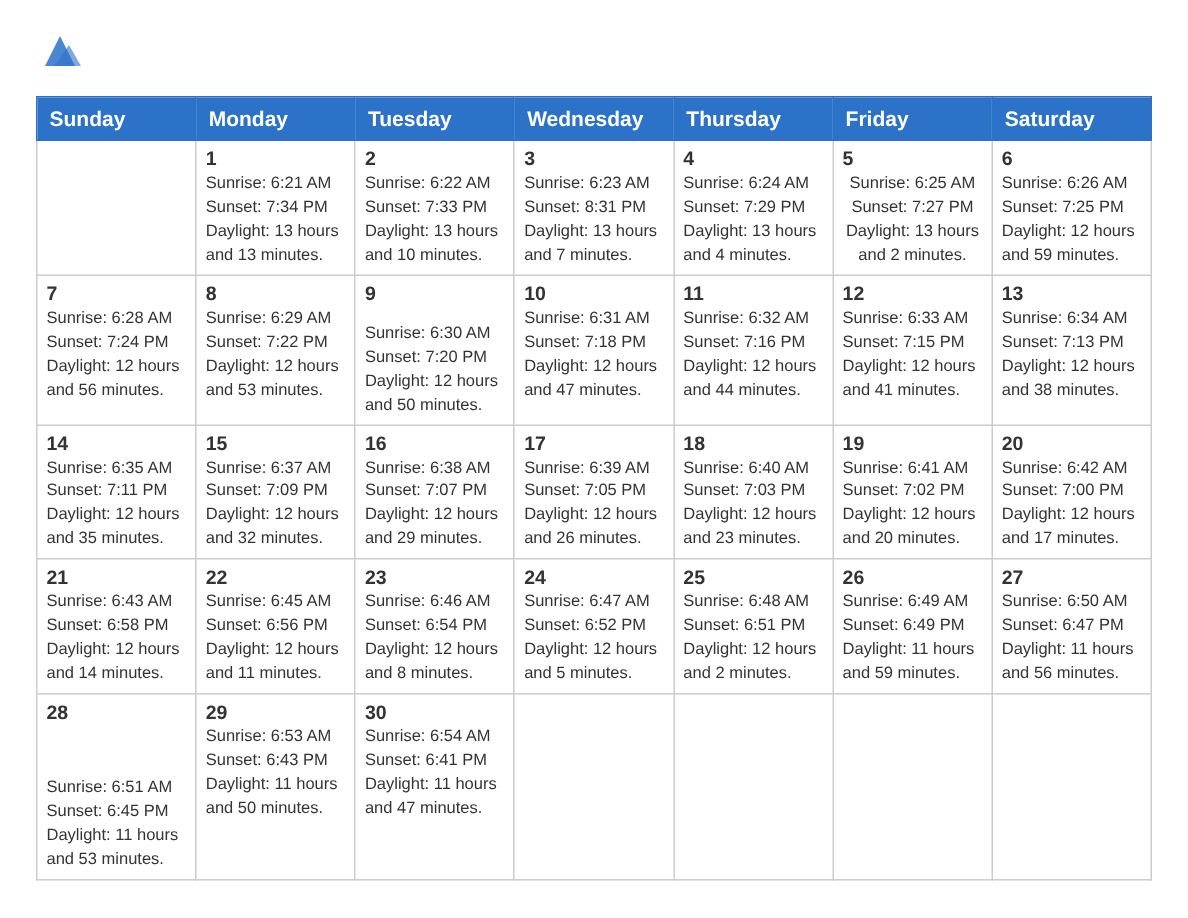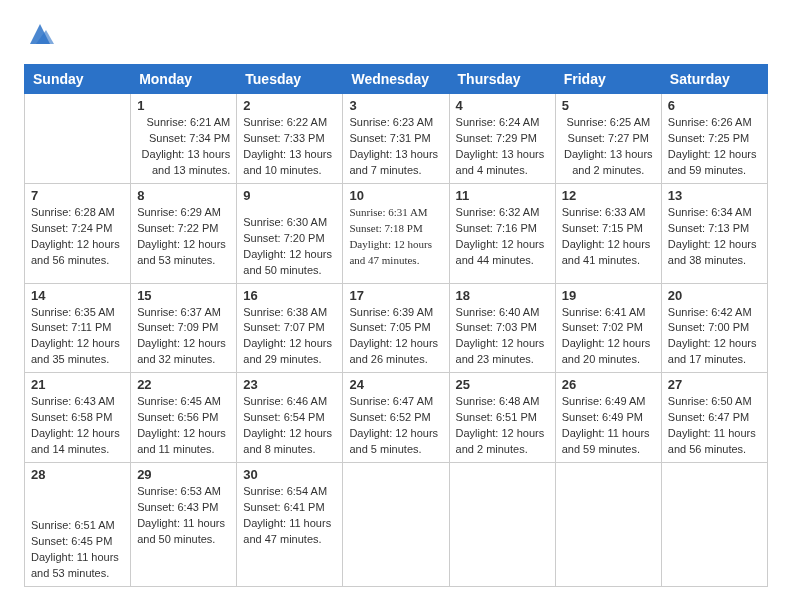--- a/index.html
+++ b/index.html
@@ -116,36 +116,36 @@
         <th>Thursday</th>
         <th>Friday</th>
         <th>Saturday</th>
       </tr>
   </thead>
   <tbody id="calendar-body">
   <tr>
         <td></td>
         <td>
           <span class="day-number">1</span>
-          <div class="day-info" style="white-space: pre-line; text-align: right;">Sunrise: 6:21 AM
+          <div class="day-info" style="white-space: pre-line;">Sunrise: 6:21 AM
 Sunset: 7:34 PM
 Daylight: 13 hours
 and 13 minutes.</div>
         </td>
         <td>
           <span class="day-number">2</span>
           <div class="day-info" style="white-space: pre-line;">Sunrise: 6:22 AM
 Sunset: 7:33 PM
 Daylight: 13 hours
 and 10 minutes.</div>
         </td>
         <td>
           <span class="day-number">3</span>
           <div class="day-info" style="white-space: pre-line;">Sunrise: 6:23 AM
-Sunset: 7:31 PM
+Sunset: 8:31 PM
 Daylight: 13 hours
 and 7 minutes.</div>
         </td>
         <td>
           <span class="day-number">4</span>
           <div class="day-info" style="white-space: pre-line;">Sunrise: 6:24 AM
 Sunset: 7:29 PM
 Daylight: 13 hours
 and 4 minutes.</div>
         </td>
@@ -181,21 +181,21 @@
         </td>
         <td>
           <span class="day-number">9</span>
           <div class="day-info" style="white-space: pre-line; margin-top: 12px;">Sunrise: 6:30 AM
 Sunset: 7:20 PM
 Daylight: 12 hours
 and 50 minutes.</div>
         </td>
         <td>
           <span class="day-number">10</span>
-          <div class="day-info" style="white-space: pre-line; font-family: Liberation Serif, serif;">Sunrise: 6:31 AM
+          <div class="day-info" style="white-space: pre-line;">Sunrise: 6:31 AM
 Sunset: 7:18 PM
 Daylight: 12 hours
 and 47 minutes.</div>
         </td>
         <td>
           <span class="day-number">11</span>
           <div class="day-info" style="white-space: pre-line;">Sunrise: 6:32 AM
 Sunset: 7:16 PM
 Daylight: 12 hours
 and 44 minutes.</div>

